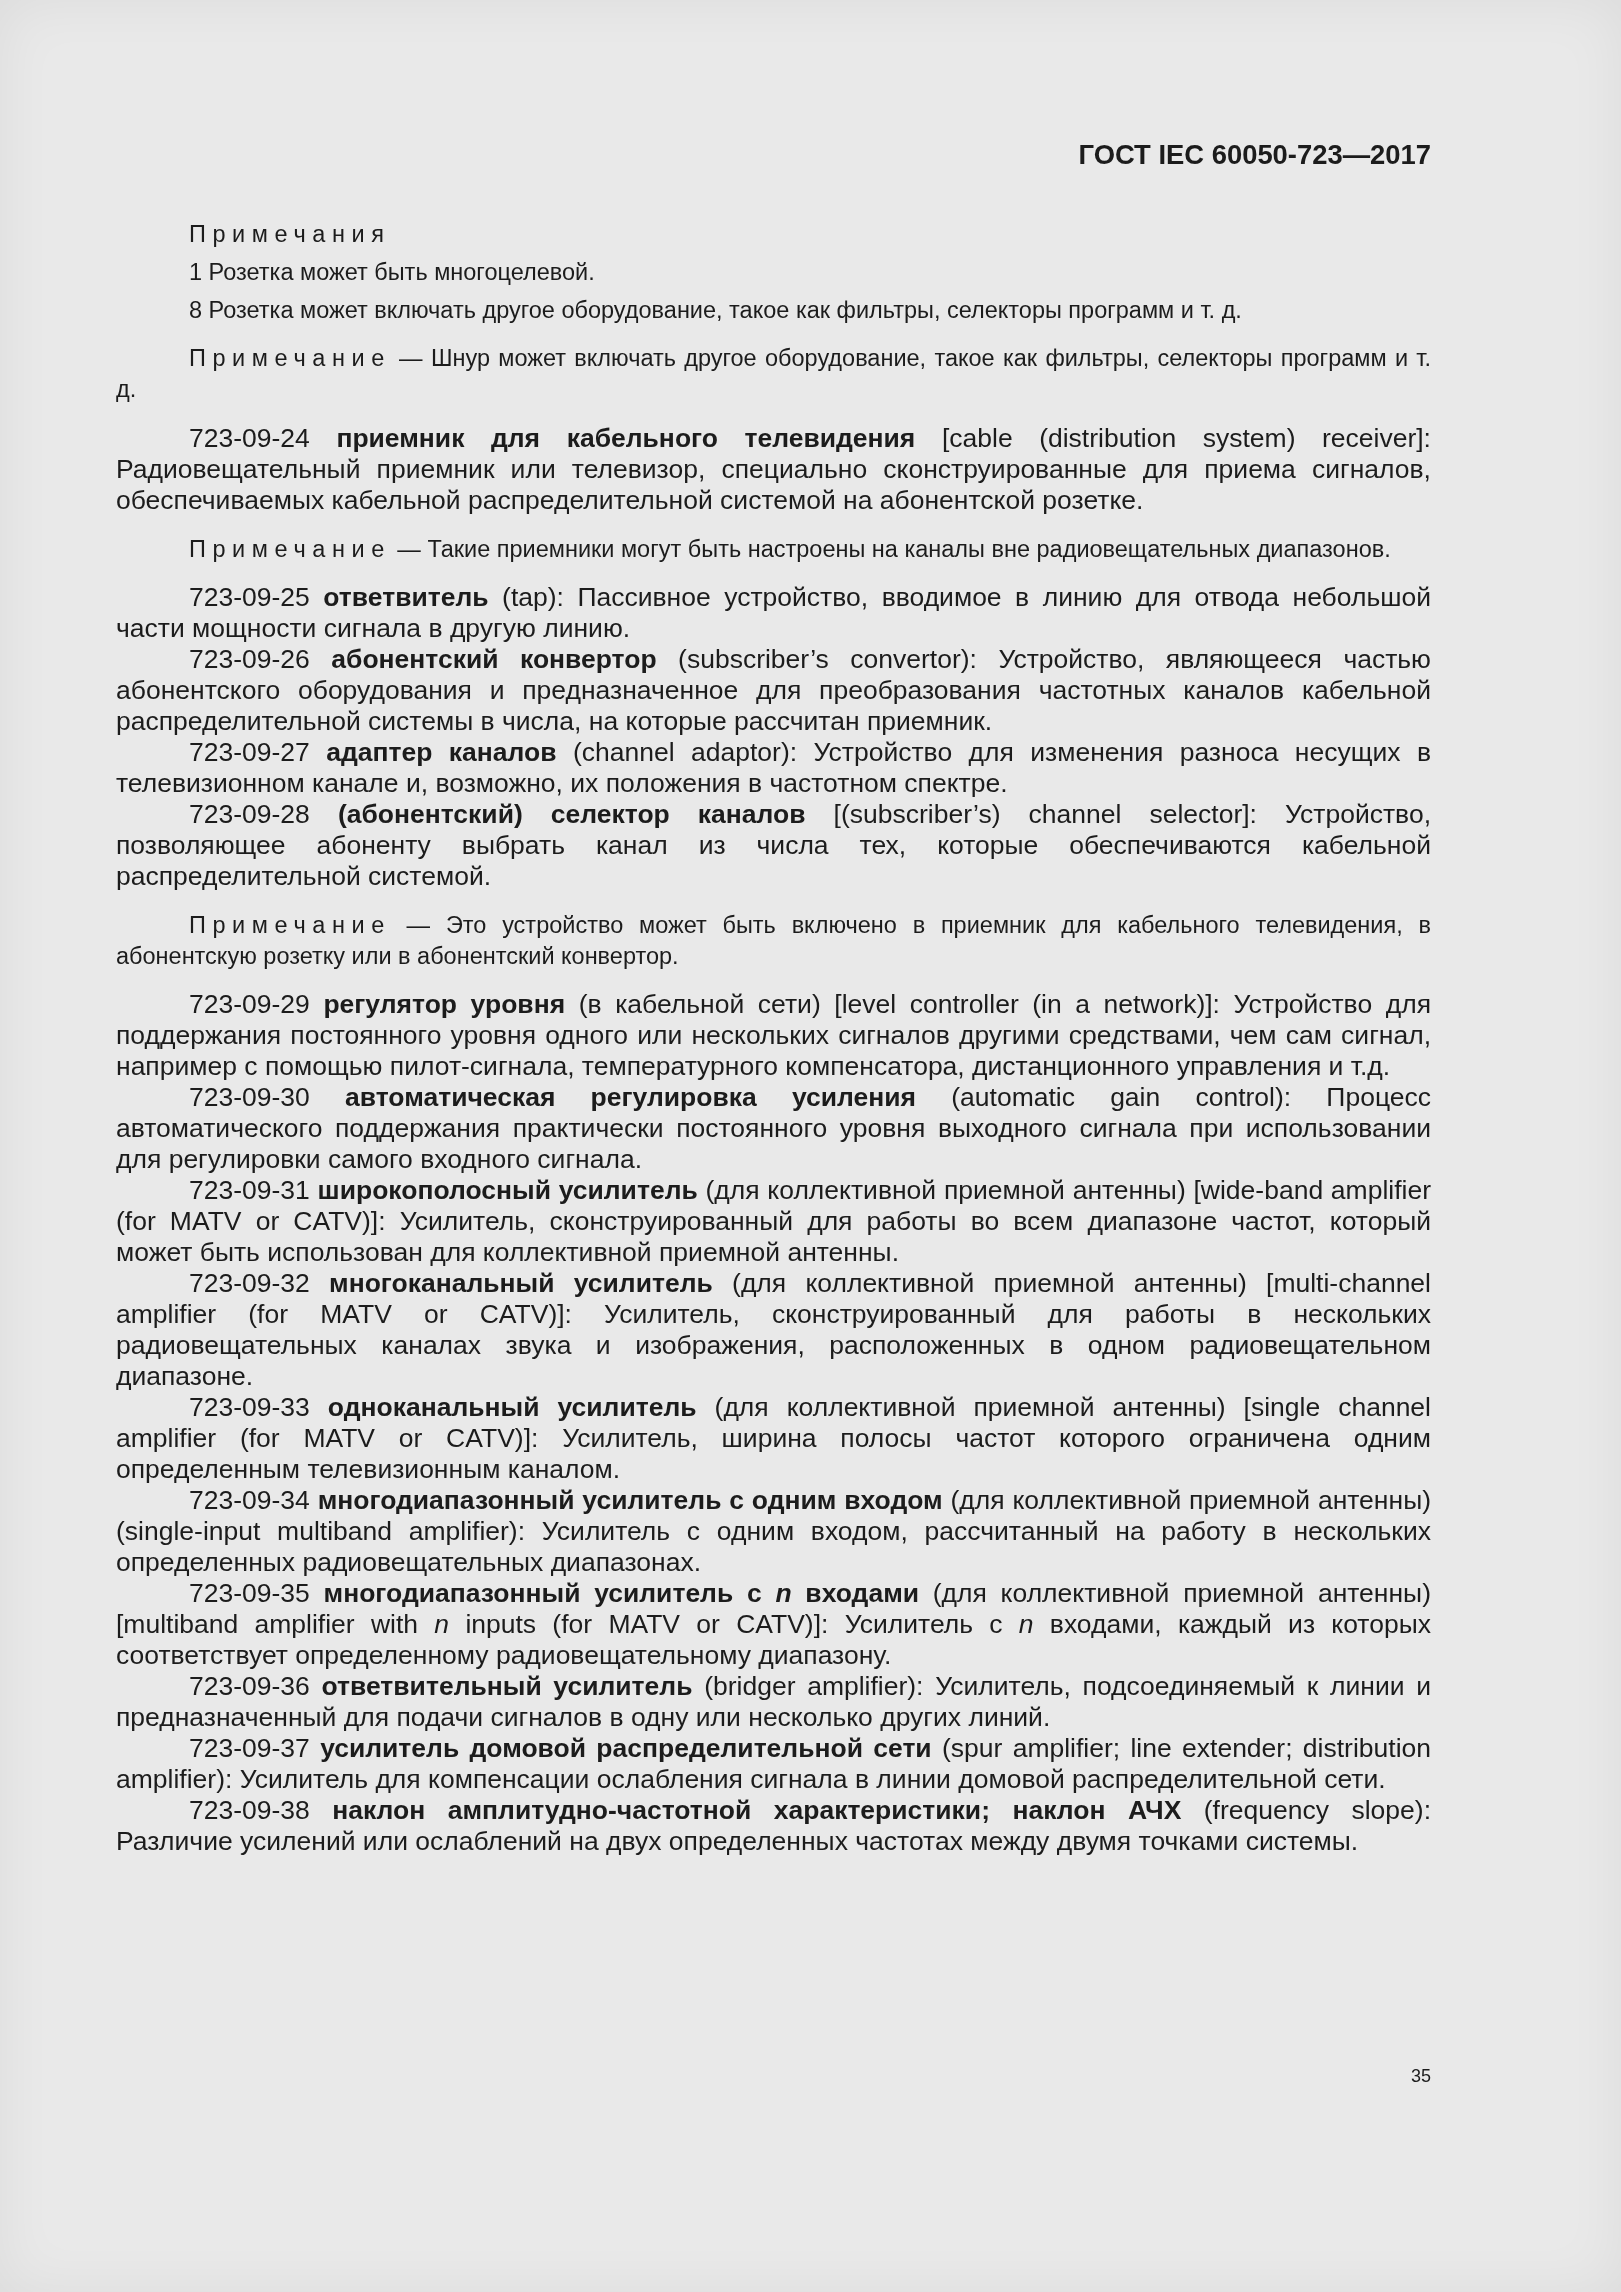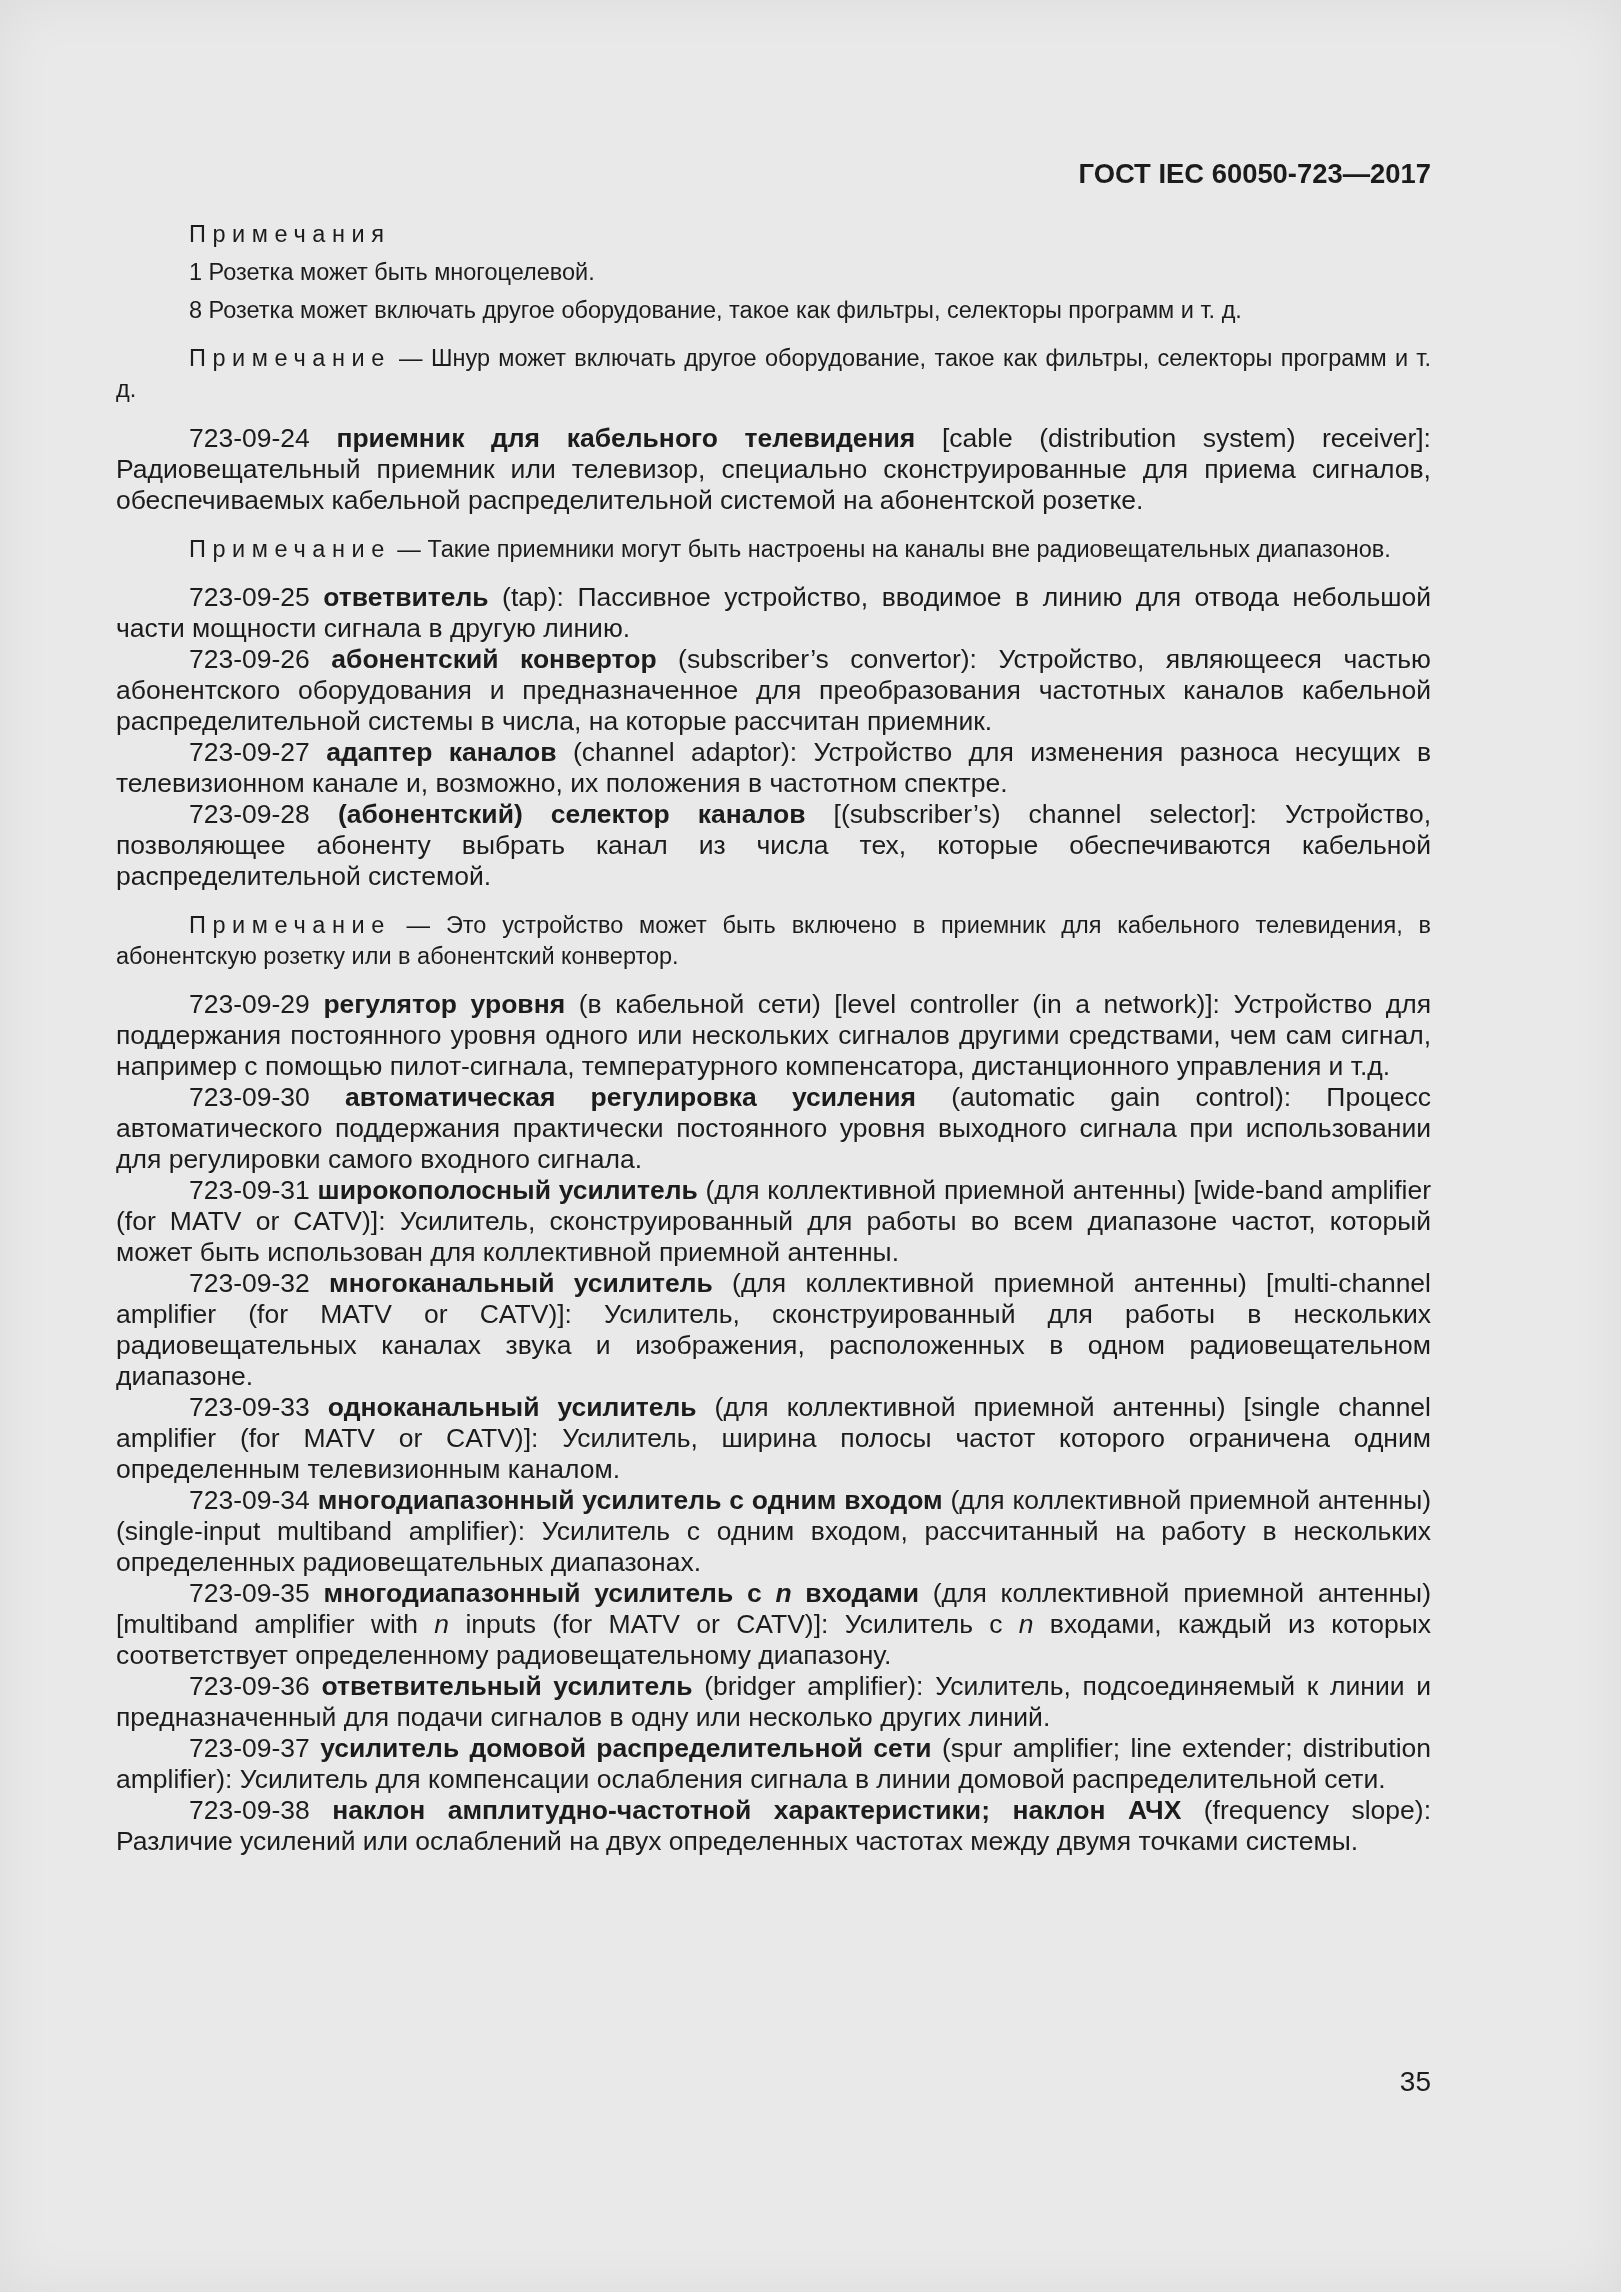--- a/index.html
+++ b/index.html
@@ -5,21 +5,21 @@
   html,body{margin:0;padding:0;}
   body{
     width:1621px;height:2293px;
     background:#e9e9e9;
     font-family:"Liberation Sans", sans-serif;
     color:#1c1c1c;
     position:relative;
     box-shadow:inset 0 0 59px rgba(0,0,0,0.06);
   }
   .doc-header{
-    position:absolute;top:158px;left:116px;width:1315px;
+    position:absolute;top:139px;left:116px;width:1315px;
     text-align:right;font-weight:bold;font-size:27.4px;line-height:31px;
     white-space:nowrap;
   }
   .doc-content{
     position:absolute;top:219px;left:116px;width:1315px;
   }
   p.blk{
     margin:0;
     font-size:26.5px;line-height:31px;
     text-align:justify;
@@ -32,21 +32,21 @@
   p.note-item{margin-top:6.9px;text-align:left;}
   p.notes-heading{text-align:left;}
   p.note{margin:17.6px 0;}
   p.note-item + p.term{margin-top:23.5px;}
   .ls{letter-spacing:0.28em;}
   .b{font-weight:bold;}
   .i{font-style:italic;}
   .bi{font-weight:bold;font-style:italic;}
   .page-number{
     position:absolute;top:2066px;left:116px;width:1315px;
-    text-align:right;font-size:28px;
+    text-align:right;font-size:18px;
   }
 </style>
 </head>
 <body>
 
 <div class="doc-header">ГОСТ IEC 60050-723—2017</div>
 
 <div class="doc-content">
     <p class="blk notes-heading"><span class="ls">Примечания</span></p>
     <p class="blk note-item"><span>1 Розетка может быть многоцелевой.</span></p>

